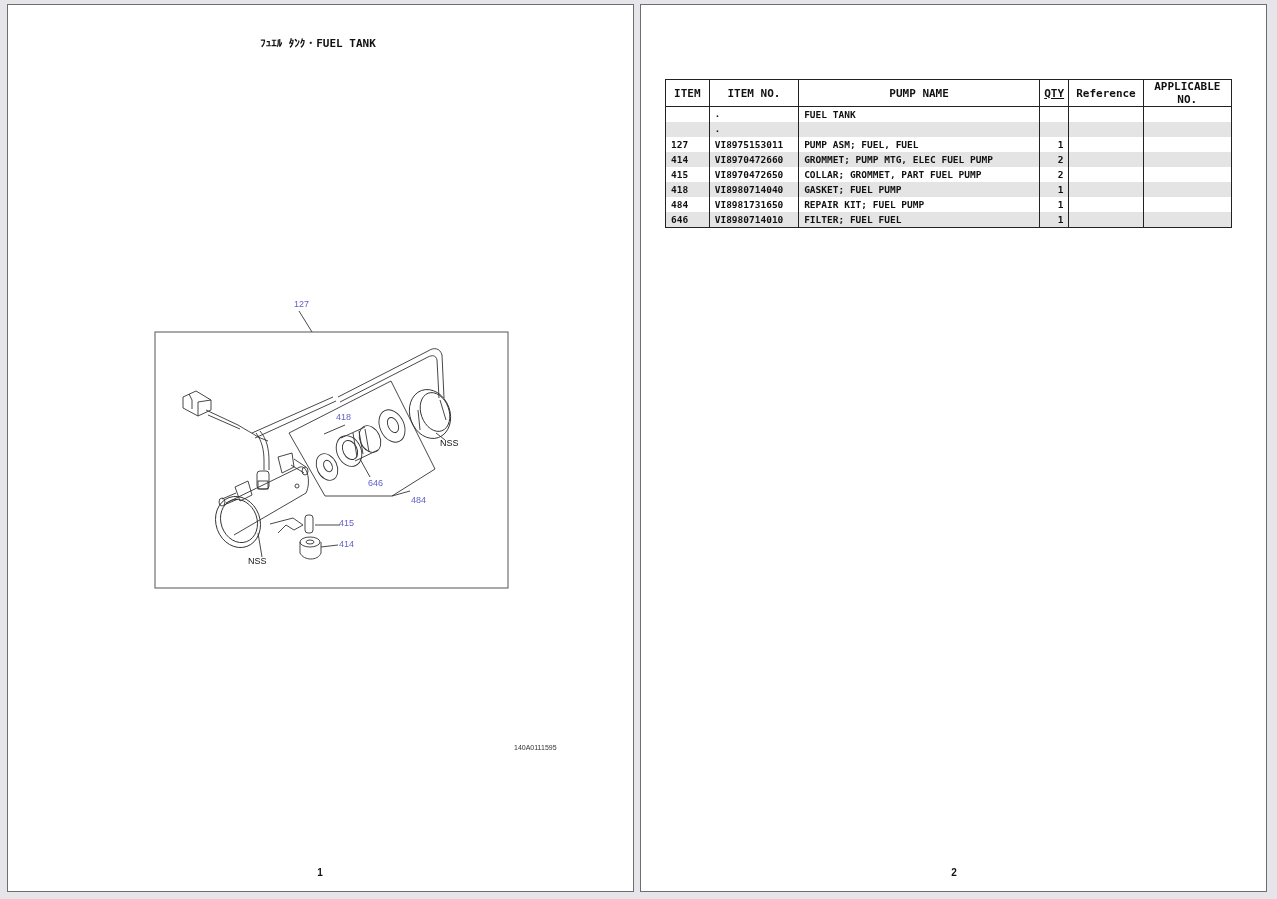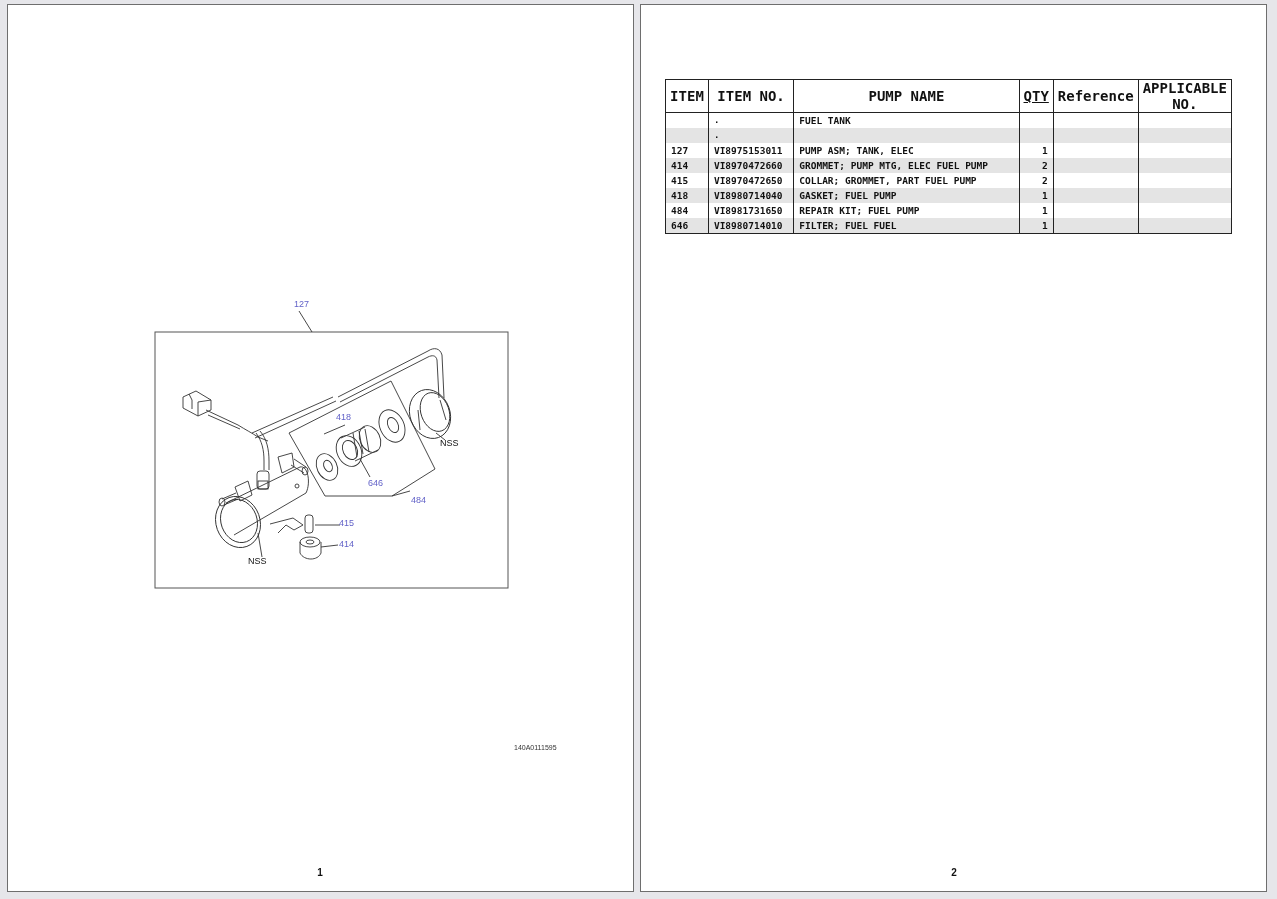--- a/index.html
+++ b/index.html
@@ -49,41 +49,42 @@
     position: absolute; left: 24px; top: 74px;
     border-collapse: collapse;
     width: 567px;
     font-size: 9.5px; font-weight: bold; color: #111;
     font-family: "DejaVu Sans Mono", monospace;
     border: 1.5px solid #222;
   }
   table.parts th {
     font-weight: bold; height: 15px; padding: 0 4px;
     border: 1px solid #222; border-bottom: 1.5px solid #222;
-    text-align: center; background: #fff; font-size: 14px;
+    text-align: center; background: #fff; font-size: 11px;
   }
   table.parts td {
     height: 15px; padding: 0 5px; line-height: 15px;
     border-left: 1px solid #222; border-right: 1px solid #222;
     white-space: nowrap;
   }
   table.parts tr.alt td { background: #e4e4e4; }
   td.qty { text-align: right; }
   td.dot { font-size: 9px; }
   .c-item { width: 34px; }
   .c-part { width: 79px; }
   .c-name { width: 228px; }
   .c-qty { width: 19px; text-decoration: underline; }
   .c-ref { width: 64px; margin-top: 40px; }
   .c-app { width: 78px; }
 </style>
 </head>
 <body>
 
 <div class="page" id="page1">
+  <div class="page-title">ﾌｭｴﾙ ﾀﾝｸ・FUEL TANK</div>
 
   <svg class="drawing" viewBox="0 0 627 888" xmlns="http://www.w3.org/2000/svg">
 
     <rect x="147" y="327" width="353" height="256" fill="none" stroke="#555" stroke-width="1"></rect>
 
     <g stroke="#333" stroke-width="0.9" fill="none">
 
       <path d="M198,405 L230,420 C238,425 244,428 250,432 L260,436"></path>
       <path d="M200,410 L232,424"></path>
 
@@ -192,21 +193,21 @@
         <td></td>
         <td class="dot">.</td>
         <td></td>
         <td class="qty"></td>
         <td></td>
         <td></td>
       </tr>
       <tr>
         <td>127</td>
         <td>VI8975153011</td>
-        <td>PUMP ASM; TANK, ELEC</td>
+        <td>PUMP ASM; FUEL, FUEL</td>
         <td class="qty">1</td>
         <td></td>
         <td></td>
       </tr>
       <tr class="alt">
         <td>414</td>
         <td>VI8970472660</td>
         <td>GROMMET; PUMP MTG, ELEC FUEL PUMP</td>
         <td class="qty">2</td>
         <td></td>

